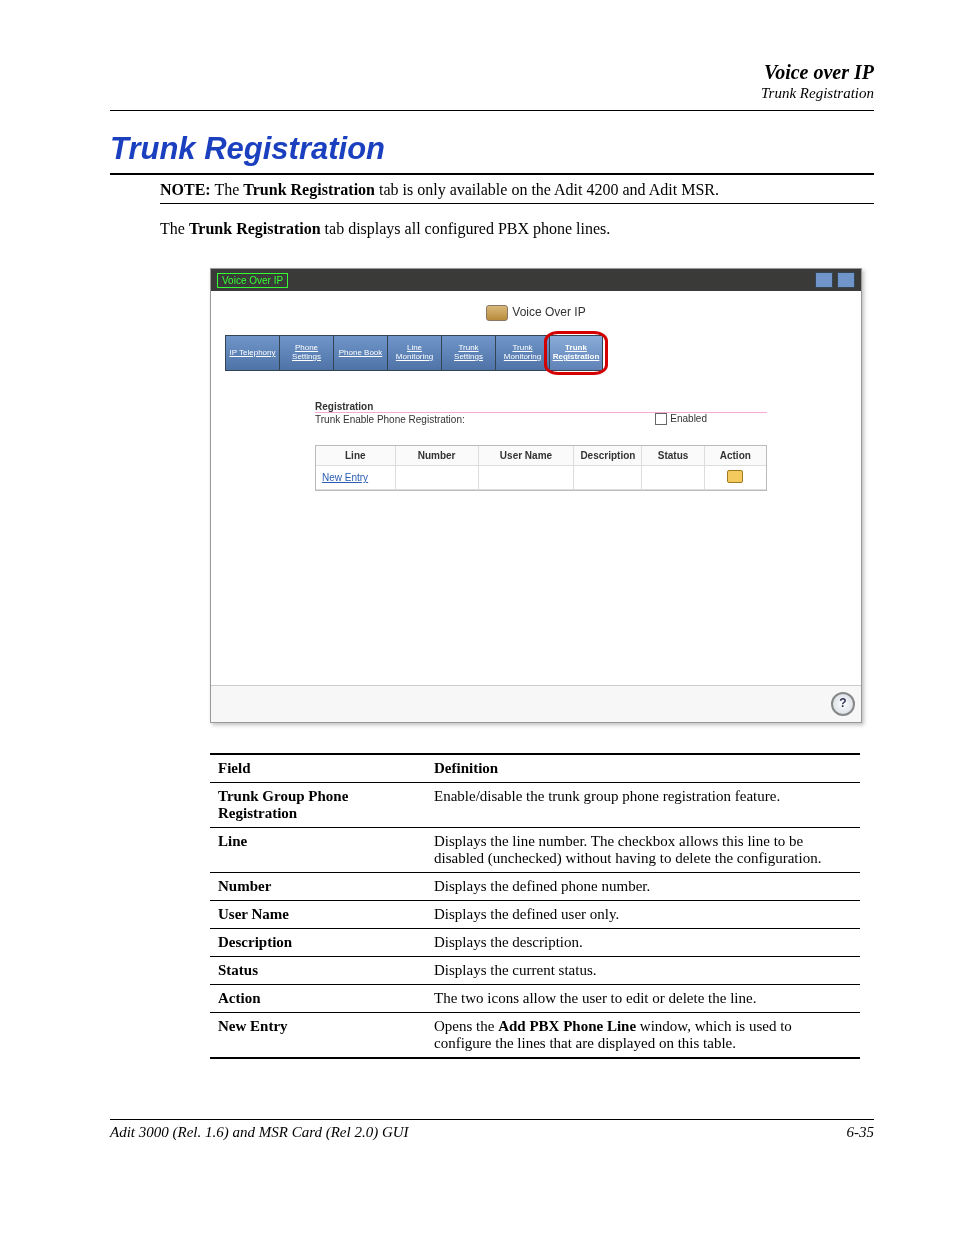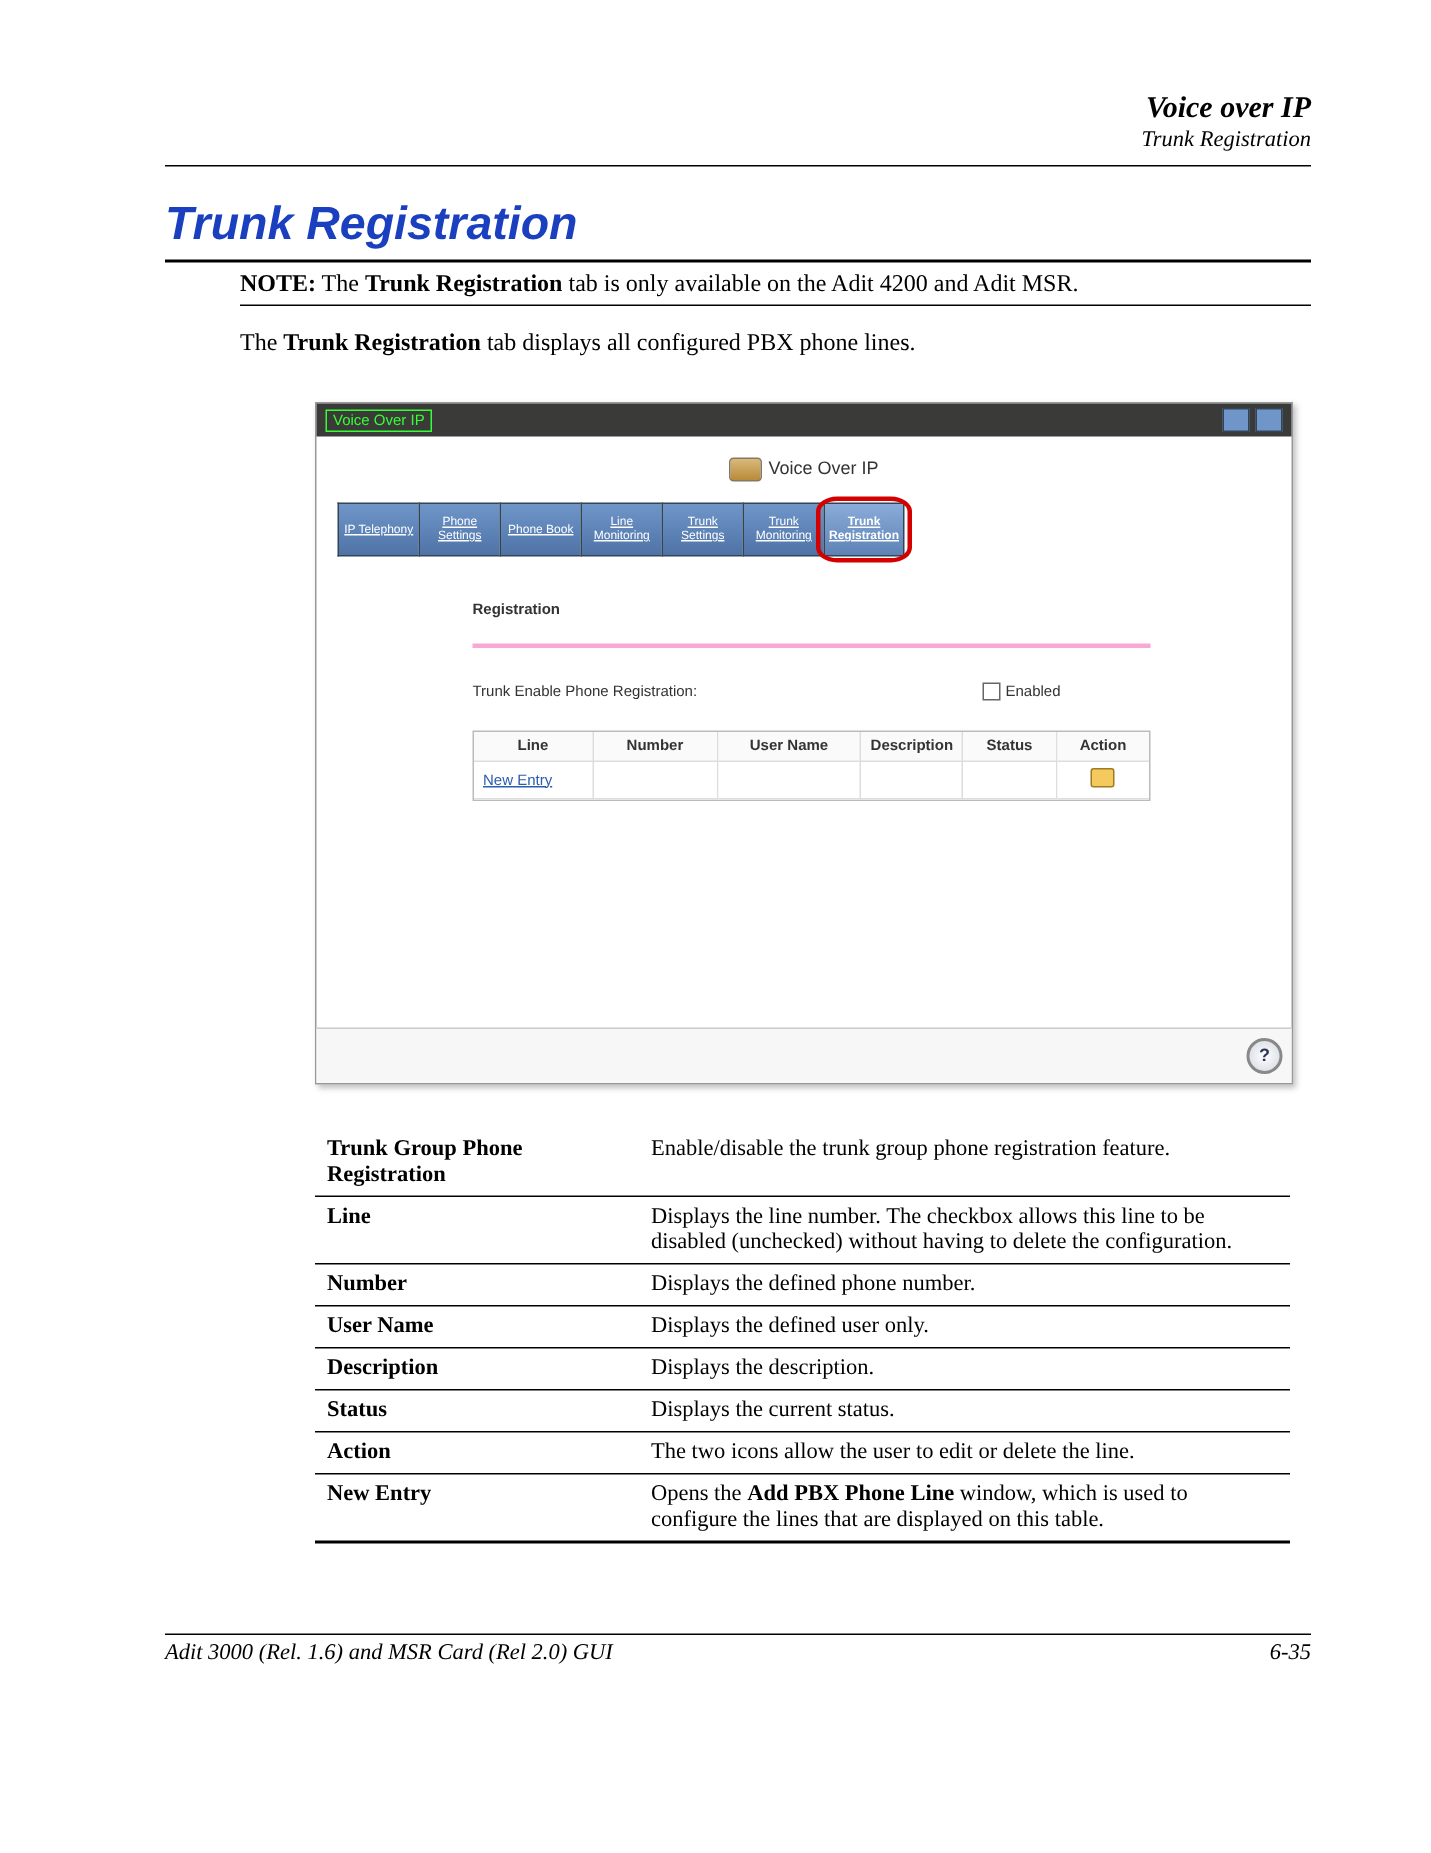--- a/index.html
+++ b/index.html
@@ -151,34 +151,34 @@
     border-radius: 14px / 10px;
     pointer-events: none;
   }
   .reg-section {
     margin-left: 90px;
     margin-right: 80px;
   }
   .reg-header {
     font-weight: bold;
     font-size: 10px;
-    border-bottom: 3px solid #f9a8d4;
-    padding-bottom: 17px;
-    margin-bottom: 23px;
+    border-bottom: 1px solid #f9a8d4;
+    padding-bottom: 0;
+    margin-bottom: 0;
   }
   .reg-row {
     display: flex;
     align-items: center;
     font-size: 10px;
     margin-bottom: 20px;
   }
   .reg-row-label { flex: 1; }
   .reg-row-check {
     display: flex;
-    align-items: center;
+    align-items: flex-start;
     gap: 3px;
     margin-right: 60px;
   }
   .reg-row-check .box {
     width: 10px; height: 10px;
     border: 1px solid #666;
     background: #fff;
   }
   .ss-table {
     width: 100%;
@@ -369,20 +369,24 @@
 
       </div>
     </div>
     <div class="ss-footer">
       <div class="help-bubble">?</div>
     </div>
   </div>
 
   <table class="def-table">
     <tbody>
+        <tr>
+      <th>Field</th>
+      <th>Definition</th>
+    </tr>
     <tr>
       <td class="field-col">Trunk Group Phone Registration</td>
       <td>Enable/disable the trunk group phone registration feature.</td>
     </tr>
     <tr>
       <td class="field-col">Line</td>
       <td>Displays the line number. The checkbox allows this line to be disabled (unchecked) without having to delete the configuration.</td>
     </tr>
     <tr>
       <td class="field-col">Number</td>

